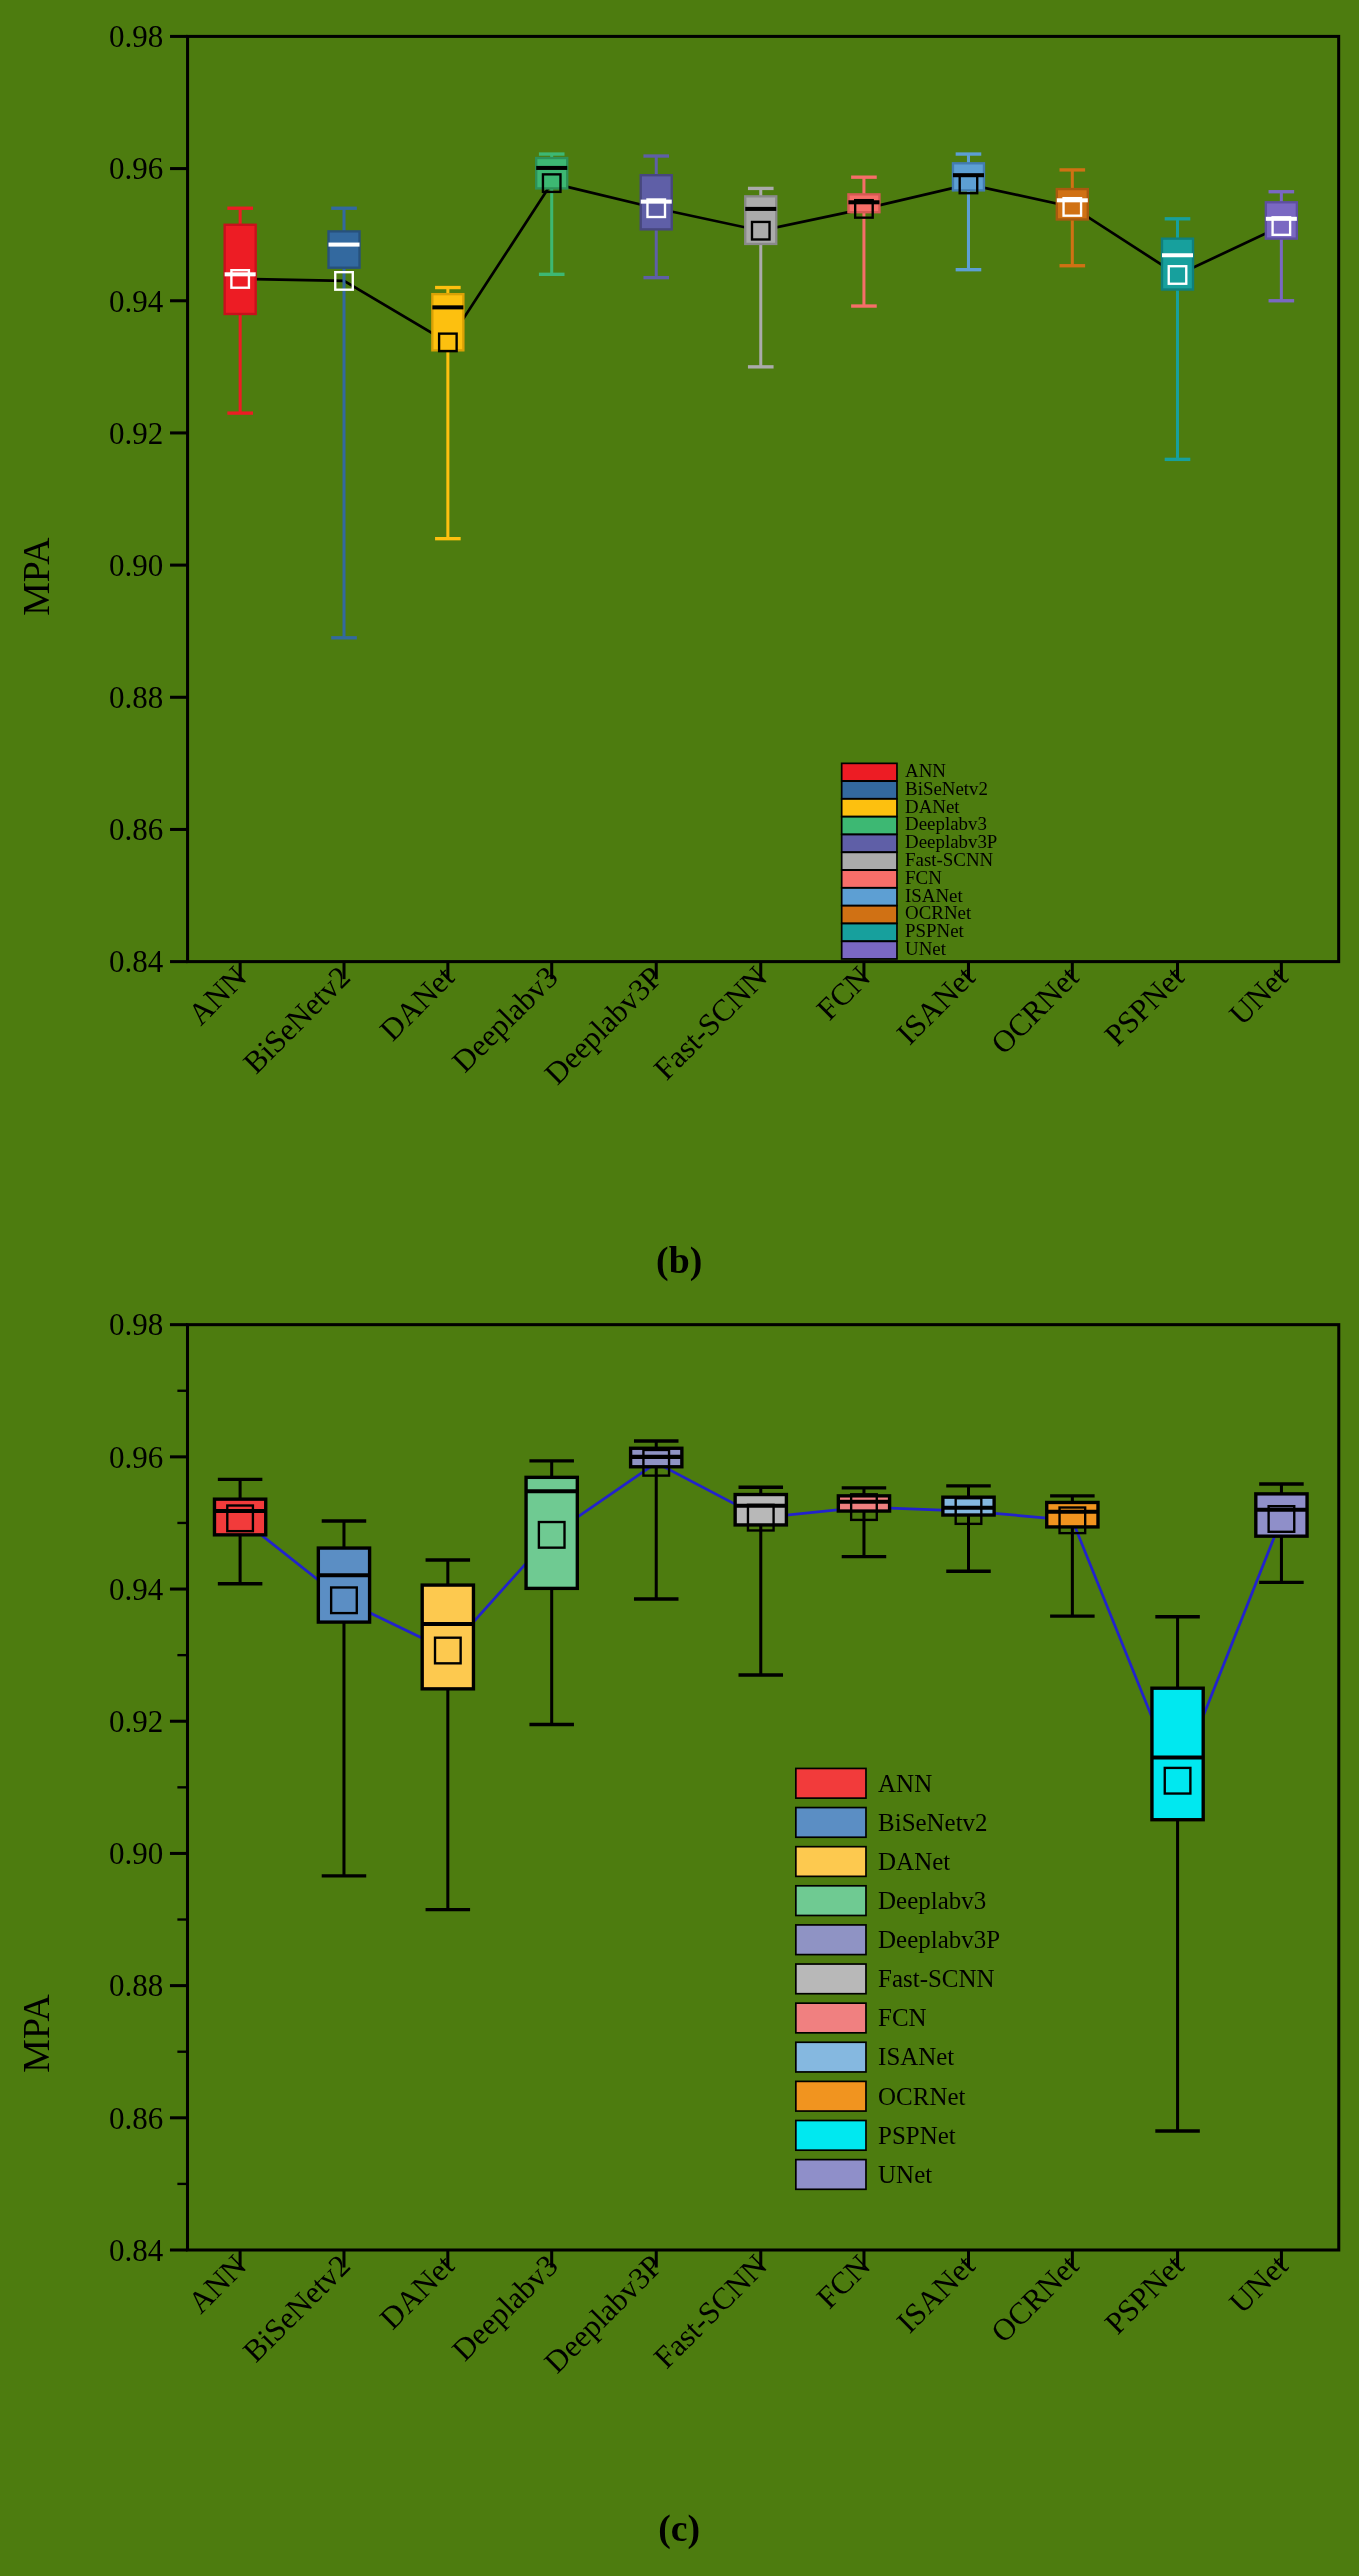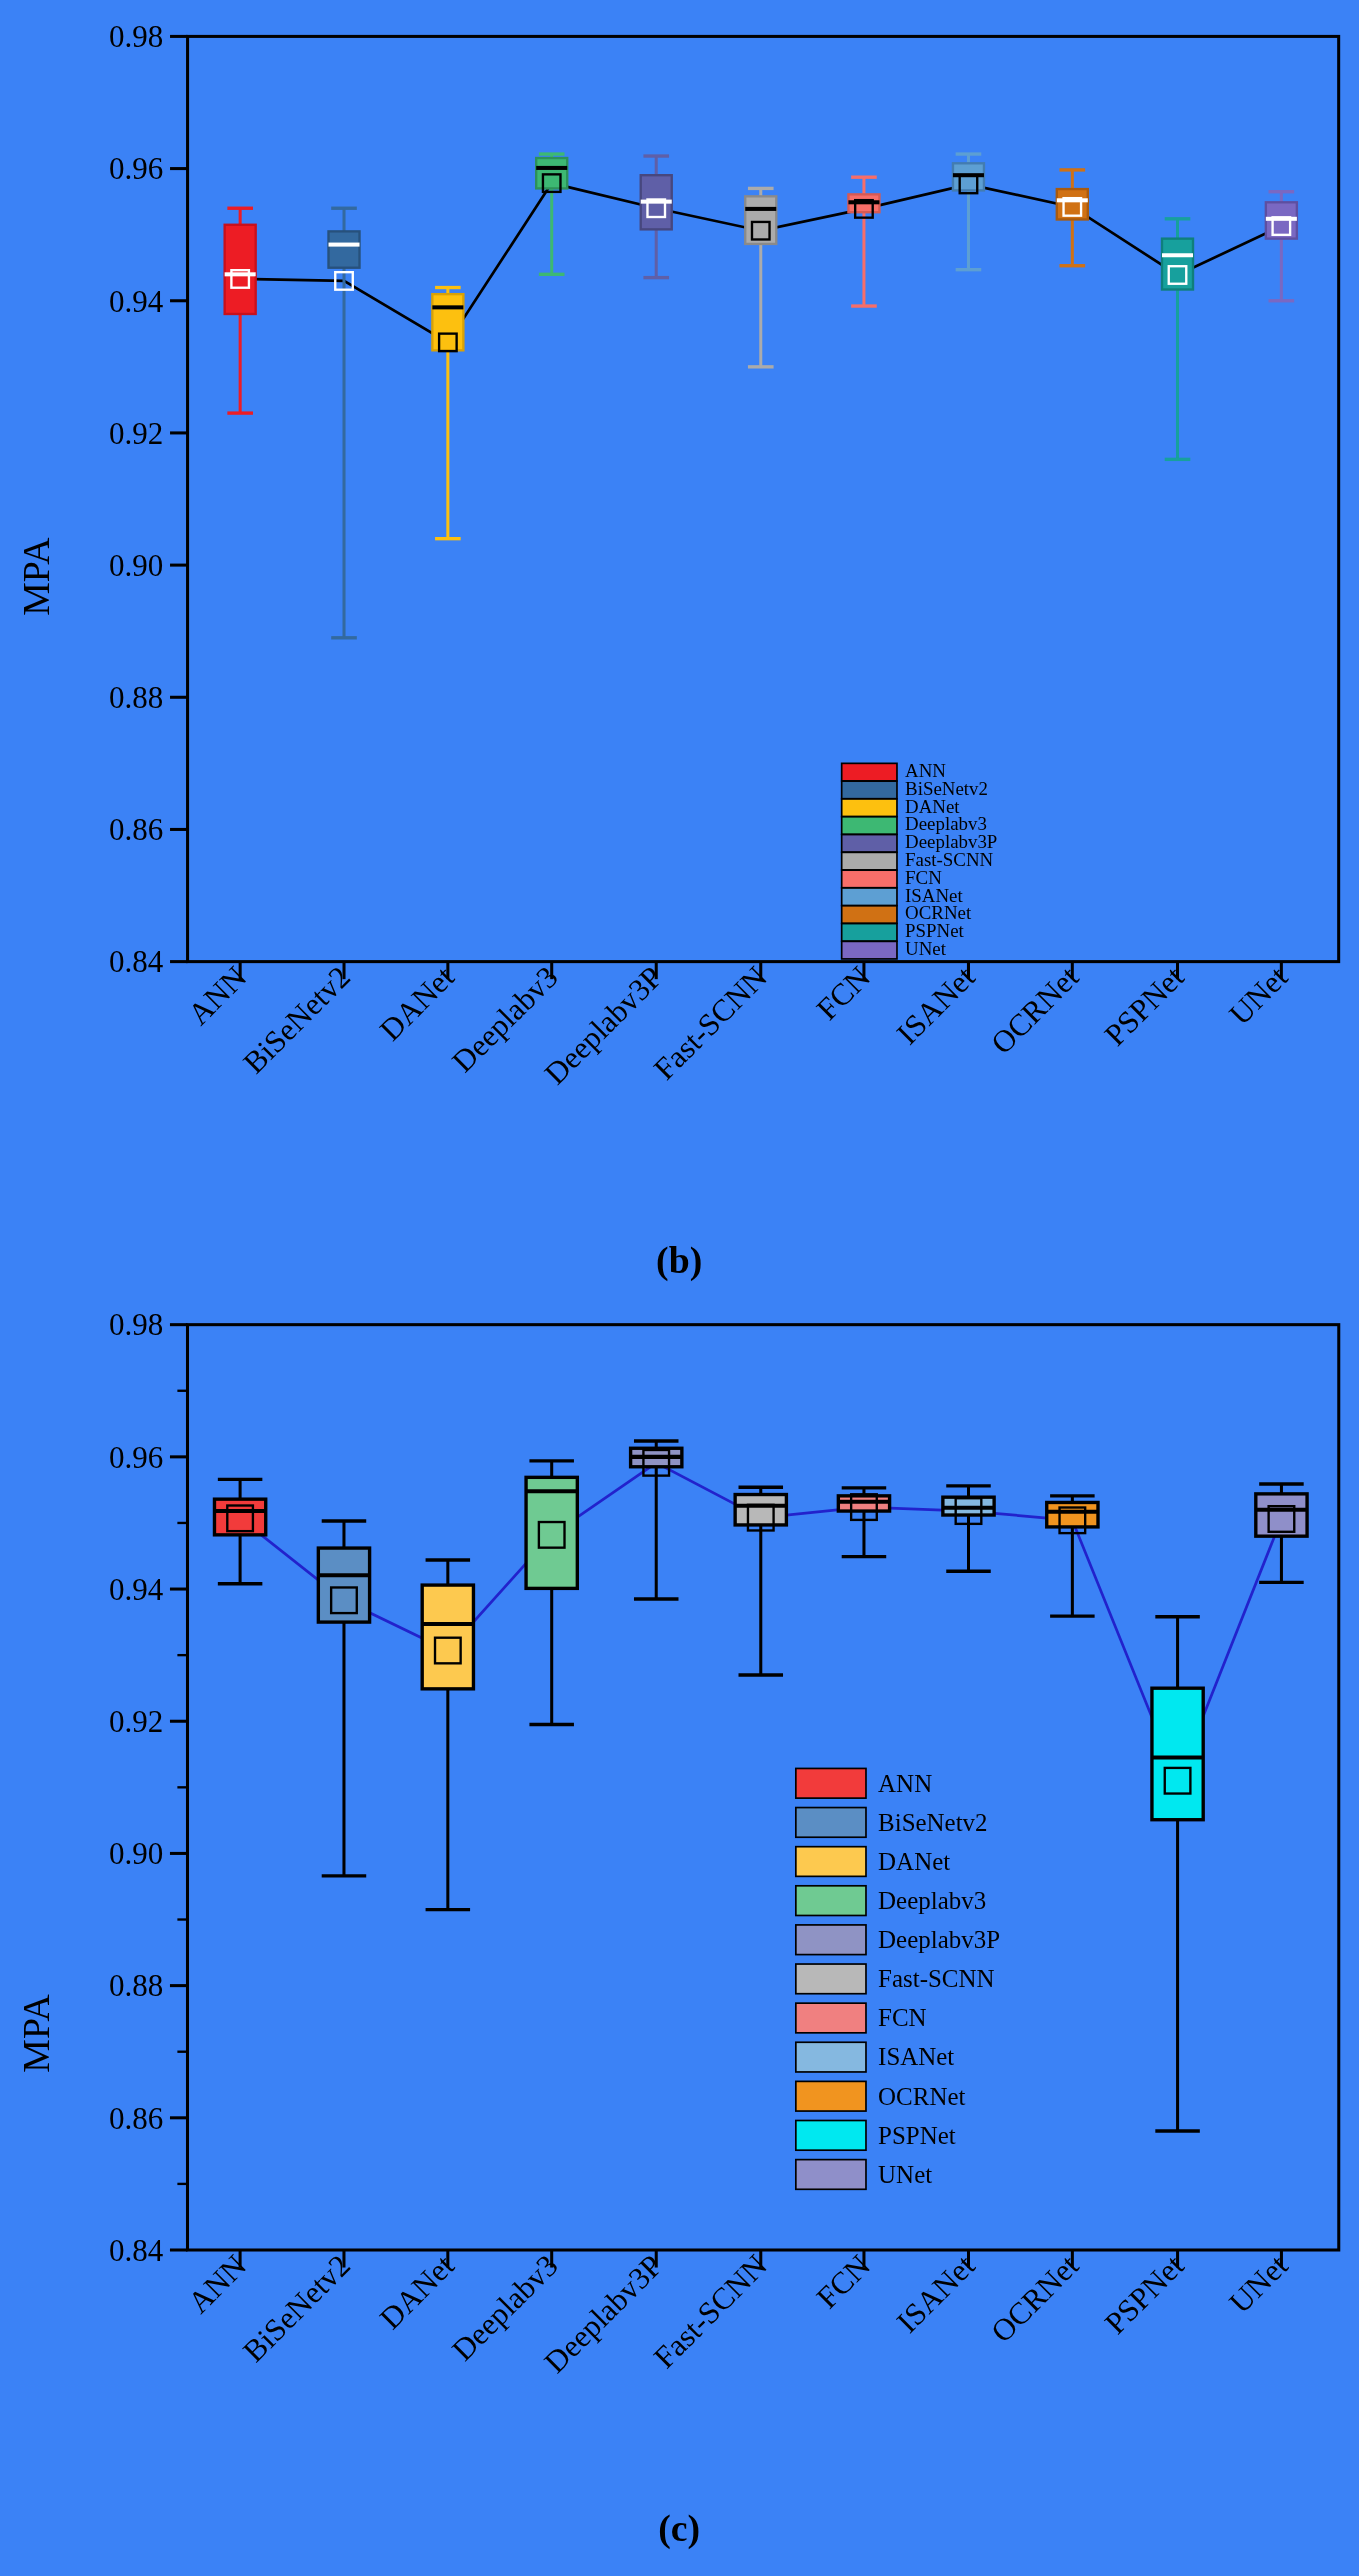--- a/index.html
+++ b/index.html
@@ -1,16 +1,16 @@
 <!DOCTYPE html>
 <html style="font-size:10.8px"><head>
 <meta charset="utf-8">
 <style>
   html,body{margin:0;padding:0;background:#ffffff;}
-  #canvas{position:relative;width:1359px;height:2576px;background:#3b82f6;font-family:"Liberation Serif",serif;}
+  #canvas{position:relative;width:1359px;height:2576px;background:#4d7c0f;font-family:"Liberation Serif",serif;}
   .chart-svg{position:absolute;left:0;display:block;}
   #svg-b{top:0;}
   #svg-c{top:1288px;}
   text{font-family:"Liberation Serif",serif;fill:#000;}
 </style>
 </head>
 <body>
 
 <div id="canvas">
   <svg id="svg-b" class="chart-svg" width="1359" height="1288" viewBox="0 0 2015 1910">

